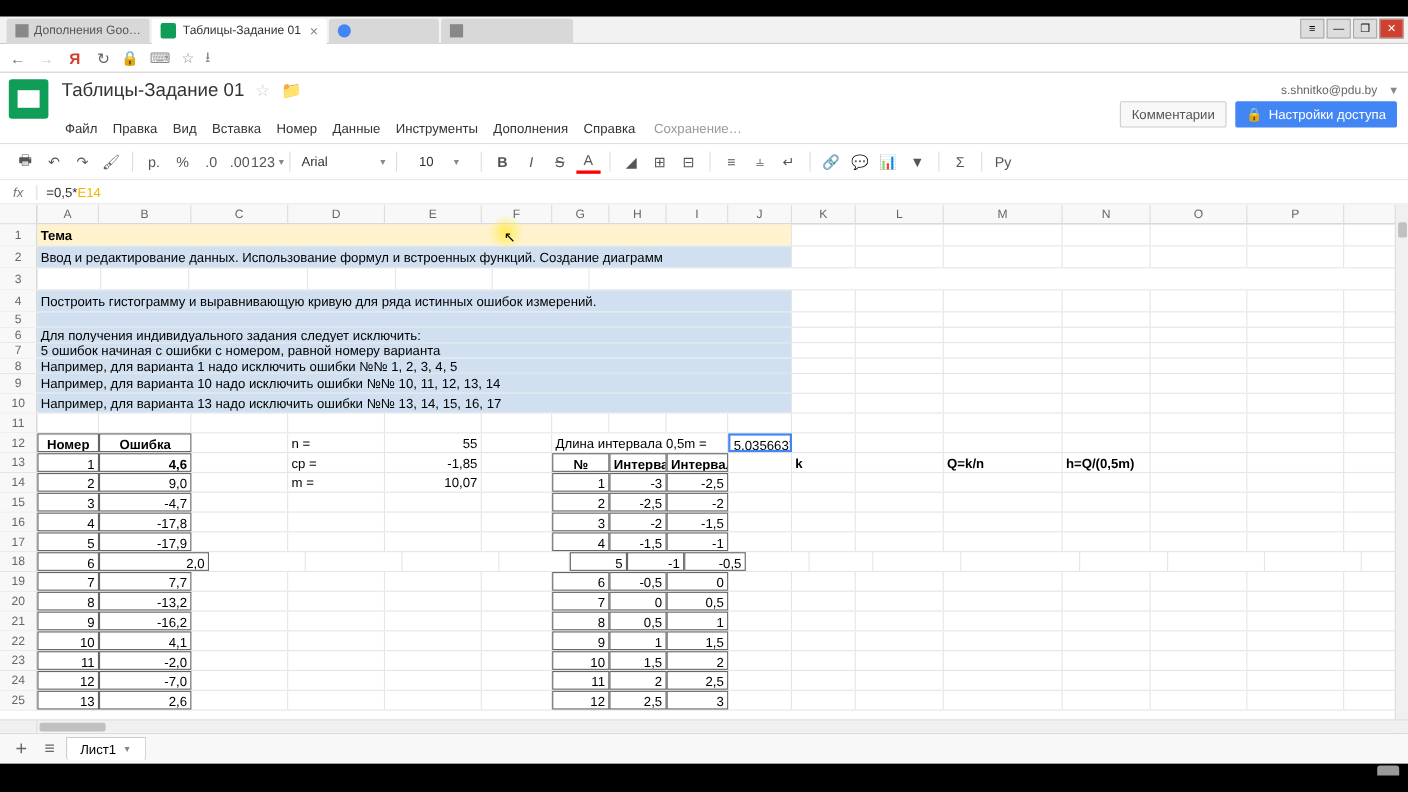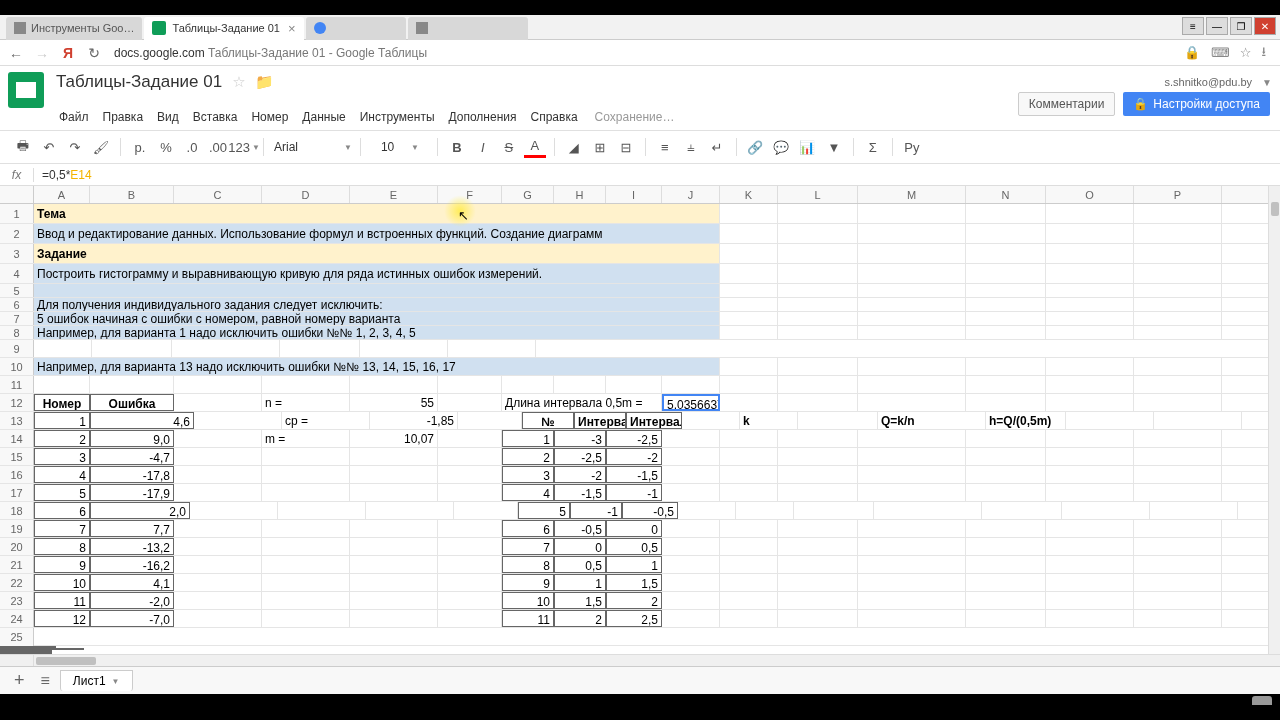--- a/index.html
+++ b/index.html
@@ -76,21 +76,21 @@
 .h-scroll-thumb{position:absolute;height:8px;width:60px;background:#c0c0c0;left:2px;top:2px;border-radius:2px}
 </style>
 </head>
 <body>
 
 <div class="letterbox-top"></div>
 
 <div class="browser-chrome">
   <div class="tab inactive" style="margin-left:6px">
     <span style="width:12px;height:12px;background:#888;margin-right:5px"></span>
-    <span>Инструменты Goo…</span>
+    <span>Дополнения Goo…</span>
   </div>
   <div class="tab active">
     <span class="tab-icon"></span>
     <span>Таблицы-Задание 01</span>
     <span class="tab-close">×</span>
   </div>
   <div class="tab inactive" style="width:100px">
     <span style="width:12px;height:12px;background:#4285f4;border-radius:50%;margin-right:5px"></span>
   </div>
   <div class="tab inactive" style="width:120px">
@@ -102,23 +102,20 @@
     <div class="wctl">❐</div>
     <div class="wctl" style="background:#d04030;color:#fff">✕</div>
   </div>
 </div>
 
 <div class="addr-bar">
   <div class="nav-btn">←</div>
   <div class="nav-btn" style="color:#ccc">→</div>
   <div class="nav-btn" style="color:#d04030;font-weight:bold">Я</div>
   <div class="nav-btn">↻</div>
-  <div class="url-box">
-    <span class="domain">docs.google.com</span><span class="path">   Таблицы-Задание 01 - Google Таблицы</span>
-  </div>
   <div class="addr-icons">
     <span>🔒</span>
     <span>⌨</span>
     <span>☆</span>
     <span>⭳</span>
   </div>
 </div>
 
 <div class="app-area">
   <div class="docs-header">
@@ -259,21 +256,20 @@
           <div class="cell bg-blue" style="width: 686px; line-height: 20px;">Ввод и редактирование данных. Использование формул и встроенных функций. Создание диаграмм</div>
           <div class="cell " style="width: 58px; line-height: 20px;"></div>
           <div class="cell " style="width: 80px; line-height: 20px;"></div>
           <div class="cell " style="width: 108px; line-height: 20px;"></div>
           <div class="cell " style="width: 80px; line-height: 20px;"></div>
           <div class="cell " style="width: 88px; line-height: 20px;"></div>
           <div class="cell " style="width: 88px; line-height: 20px;"></div>
         </div>
         <div class="row" style="height: 20px;">
           <div class="row-h" style="line-height: 20px;">3</div>
-          <div class="cell bold bg-yellow" style="width: 686px; line-height: 20px;">Задание</div>
           <div class="cell " style="width: 58px; line-height: 20px;"></div>
           <div class="cell " style="width: 80px; line-height: 20px;"></div>
           <div class="cell " style="width: 108px; line-height: 20px;"></div>
           <div class="cell " style="width: 80px; line-height: 20px;"></div>
           <div class="cell " style="width: 88px; line-height: 20px;"></div>
           <div class="cell " style="width: 88px; line-height: 20px;"></div>
         </div>
         <div class="row" style="height: 20px;">
           <div class="row-h" style="line-height: 20px;">4</div>
           <div class="cell bg-blue" style="width: 686px; line-height: 20px;">Построить гистограмму и выравнивающую кривую для ряда истинных ошибок измерений.</div>
@@ -319,20 +315,21 @@
           <div class="cell bg-blue" style="width: 686px; line-height: 14px;">Например, для варианта 1 надо исключить ошибки №№ 1, 2, 3, 4, 5</div>
           <div class="cell " style="width: 58px; line-height: 14px;"></div>
           <div class="cell " style="width: 80px; line-height: 14px;"></div>
           <div class="cell " style="width: 108px; line-height: 14px;"></div>
           <div class="cell " style="width: 80px; line-height: 14px;"></div>
           <div class="cell " style="width: 88px; line-height: 14px;"></div>
           <div class="cell " style="width: 88px; line-height: 14px;"></div>
         </div>
         <div class="row" style="height: 18px;">
           <div class="row-h" style="line-height: 18px;">9</div>
+          <div class="cell bg-blue" style="width: 686px; line-height: 18px;">Например, для варианта 10 надо исключить ошибки №№ 10, 11, 12, 13, 14</div>
           <div class="cell " style="width: 58px; line-height: 18px;"></div>
           <div class="cell " style="width: 80px; line-height: 18px;"></div>
           <div class="cell " style="width: 108px; line-height: 18px;"></div>
           <div class="cell " style="width: 80px; line-height: 18px;"></div>
           <div class="cell " style="width: 88px; line-height: 18px;"></div>
           <div class="cell " style="width: 88px; line-height: 18px;"></div>
         </div>
         <div class="row" style="height: 18px;">
           <div class="row-h" style="line-height: 18px;">10</div>
           <div class="cell bg-blue" style="width: 686px; line-height: 18px;">Например, для варианта 13 надо исключить ошибки №№ 13, 14, 15, 16, 17</div>
@@ -375,21 +372,21 @@
           <div class="cell " style="width: 58px; line-height: 18px;"></div>
           <div class="cell " style="width: 80px; line-height: 18px;"></div>
           <div class="cell " style="width: 108px; line-height: 18px;"></div>
           <div class="cell " style="width: 80px; line-height: 18px;"></div>
           <div class="cell " style="width: 88px; line-height: 18px;"></div>
           <div class="cell " style="width: 88px; line-height: 18px;"></div>
         </div>
         <div class="row" style="height: 18px;">
           <div class="row-h" style="line-height: 18px;">13</div>
           <div class="cell right bordered" style="width: 56px; line-height: 18px;">1</div>
-          <div class="cell right bordered" style="width: 104px; line-height: 18px;">4,6</div>
+          <div class="cell right bordered" style="width: 84px; line-height: 18px; font-weight: bold;">4,6</div>
           <div class="cell " style="width: 88px; line-height: 18px;"></div>
           <div class="cell " style="width: 88px; line-height: 18px;">ср =</div>
           <div class="cell right" style="width: 88px; line-height: 18px;">-1,85</div>
           <div class="cell " style="width: 64px; line-height: 18px;"></div>
           <div class="cell bold center bordered" style="width: 52px; line-height: 18px;">№</div>
           <div class="cell bold bordered" style="width: 52px; line-height: 18px;">Интервал в долях m</div>
           <div class="cell bold bordered" style="width: 56px; line-height: 18px;">Интервал</div>
           <div class="cell " style="width: 58px; line-height: 18px;"></div>
           <div class="cell bold" style="width: 58px; line-height: 18px;">k</div>
           <div class="cell " style="width: 80px; line-height: 18px;"></div>
@@ -600,21 +597,21 @@
           <div class="cell right bordered" style="width: 52px; line-height: 18px;">2</div>
           <div class="cell right bordered" style="width: 56px; line-height: 18px;">2,5</div>
           <div class="cell " style="width: 58px; line-height: 18px;"></div>
           <div class="cell " style="width: 58px; line-height: 18px;"></div>
           <div class="cell " style="width: 80px; line-height: 18px;"></div>
           <div class="cell " style="width: 108px; line-height: 18px;"></div>
           <div class="cell " style="width: 80px; line-height: 18px;"></div>
           <div class="cell " style="width: 88px; line-height: 18px;"></div>
           <div class="cell " style="width: 88px; line-height: 18px;"></div>
         </div>
-        <div class="row" style="height: 18px; flex-direction: column;">
+        <div class="row" style="height: 18px;">
           <div class="row-h" style="line-height: 18px;">25</div>
           <div class="cell right bordered" style="width: 56px; line-height: 18px;">13</div>
           <div class="cell right bordered" style="width: 84px; line-height: 18px;">2,6</div>
           <div class="cell " style="width: 88px; line-height: 18px;"></div>
           <div class="cell " style="width: 88px; line-height: 18px;"></div>
           <div class="cell " style="width: 88px; line-height: 18px;"></div>
           <div class="cell " style="width: 64px; line-height: 18px;"></div>
           <div class="cell right bordered" style="width: 52px; line-height: 18px;">12</div>
           <div class="cell right bordered" style="width: 52px; line-height: 18px;">2,5</div>
           <div class="cell right bordered" style="width: 56px; line-height: 18px;">3</div>

